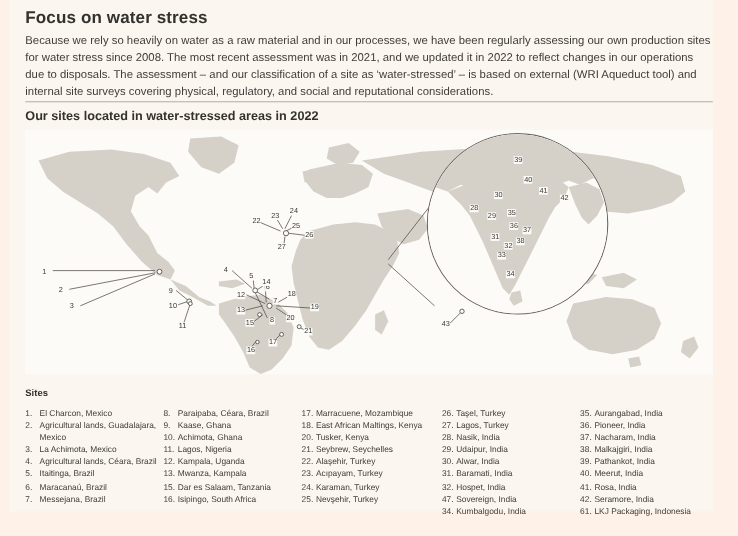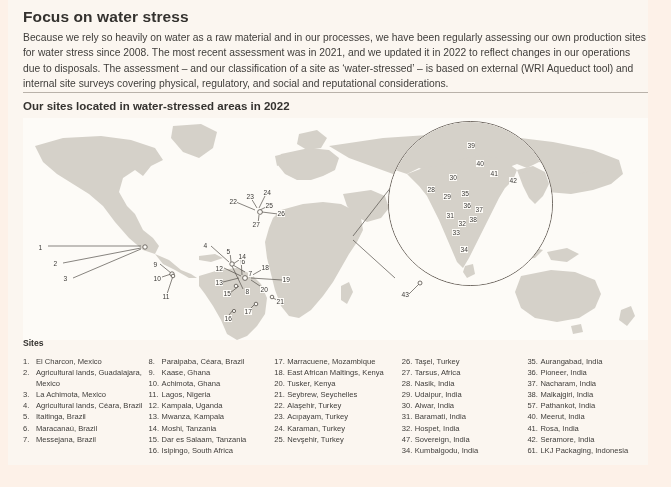--- a/index.html
+++ b/index.html
@@ -67,21 +67,21 @@
     position:absolute;left:365px;top:3px;width:163px;height:163px;
     border-radius:50%;
     border:1px solid #6e6760;
     background:#fdfbf7;
     overflow:hidden;
   }
   .inset-ring svg{position:absolute;left:0;top:0;}
 
   
   .legend{
-    position:absolute;left:23px;top:338px;width:630px;
+    position:absolute;left:23px;top:352px;width:630px;
   }
   .legend-title{
     font-size:8.6px;font-weight:700;color:#34322f;margin-bottom:8px;
   }
   .legend-cols{
     display:flex;gap:0;
   }
   .legend-col{width:126px;}
   .legend-col.wide{width:128px;}
   .legend-item{
@@ -346,24 +346,20 @@
           </div>
         <div class="legend-item">
             <span class="legend-num">12.</span>
             <span class="legend-lbl">Kampala, Uganda</span>
           </div>
         <div class="legend-item">
             <span class="legend-num">13.</span>
             <span class="legend-lbl">Mwanza, Kampala</span>
           </div>
         <div class="legend-item">
-            <span class="legend-num">14.</span>
-            <span class="legend-lbl">Moshi, Tanzania</span>
-          </div>
-        <div class="legend-item">
             <span class="legend-num">15.</span>
             <span class="legend-lbl">Dar es Salaam, Tanzania</span>
           </div>
         <div class="legend-item">
             <span class="legend-num">16.</span>
             <span class="legend-lbl">Isipingo, South Africa</span>
           </div>
       </div>
 
       <div class="legend-col wide">
@@ -401,21 +397,21 @@
           </div>
       </div>
 
       <div class="legend-col">
         <div class="legend-item">
             <span class="legend-num">26.</span>
             <span class="legend-lbl">Taşel, Turkey</span>
           </div>
         <div class="legend-item">
             <span class="legend-num">27.</span>
-            <span class="legend-lbl">Tarsus, Africa</span>
+            <span class="legend-lbl">Lagos, Turkey</span>
           </div>
         <div class="legend-item">
             <span class="legend-num">28.</span>
             <span class="legend-lbl">Nasik, India</span>
           </div>
         <div class="legend-item">
             <span class="legend-num">29.</span>
             <span class="legend-lbl">Udaipur, India</span>
           </div>
         <div class="legend-item">
@@ -451,21 +447,21 @@
           </div>
         <div class="legend-item">
             <span class="legend-num">37.</span>
             <span class="legend-lbl">Nacharam, India</span>
           </div>
         <div class="legend-item">
             <span class="legend-num">38.</span>
             <span class="legend-lbl">Malkajgiri, India</span>
           </div>
         <div class="legend-item">
-            <span class="legend-num">57.</span>
+            <span class="legend-num">39.</span>
             <span class="legend-lbl">Pathankot, India</span>
           </div>
         <div class="legend-item">
             <span class="legend-num">40.</span>
             <span class="legend-lbl">Meerut, India</span>
           </div>
         <div class="legend-item">
             <span class="legend-num">41.</span>
             <span class="legend-lbl">Rosa, India</span>
           </div>

